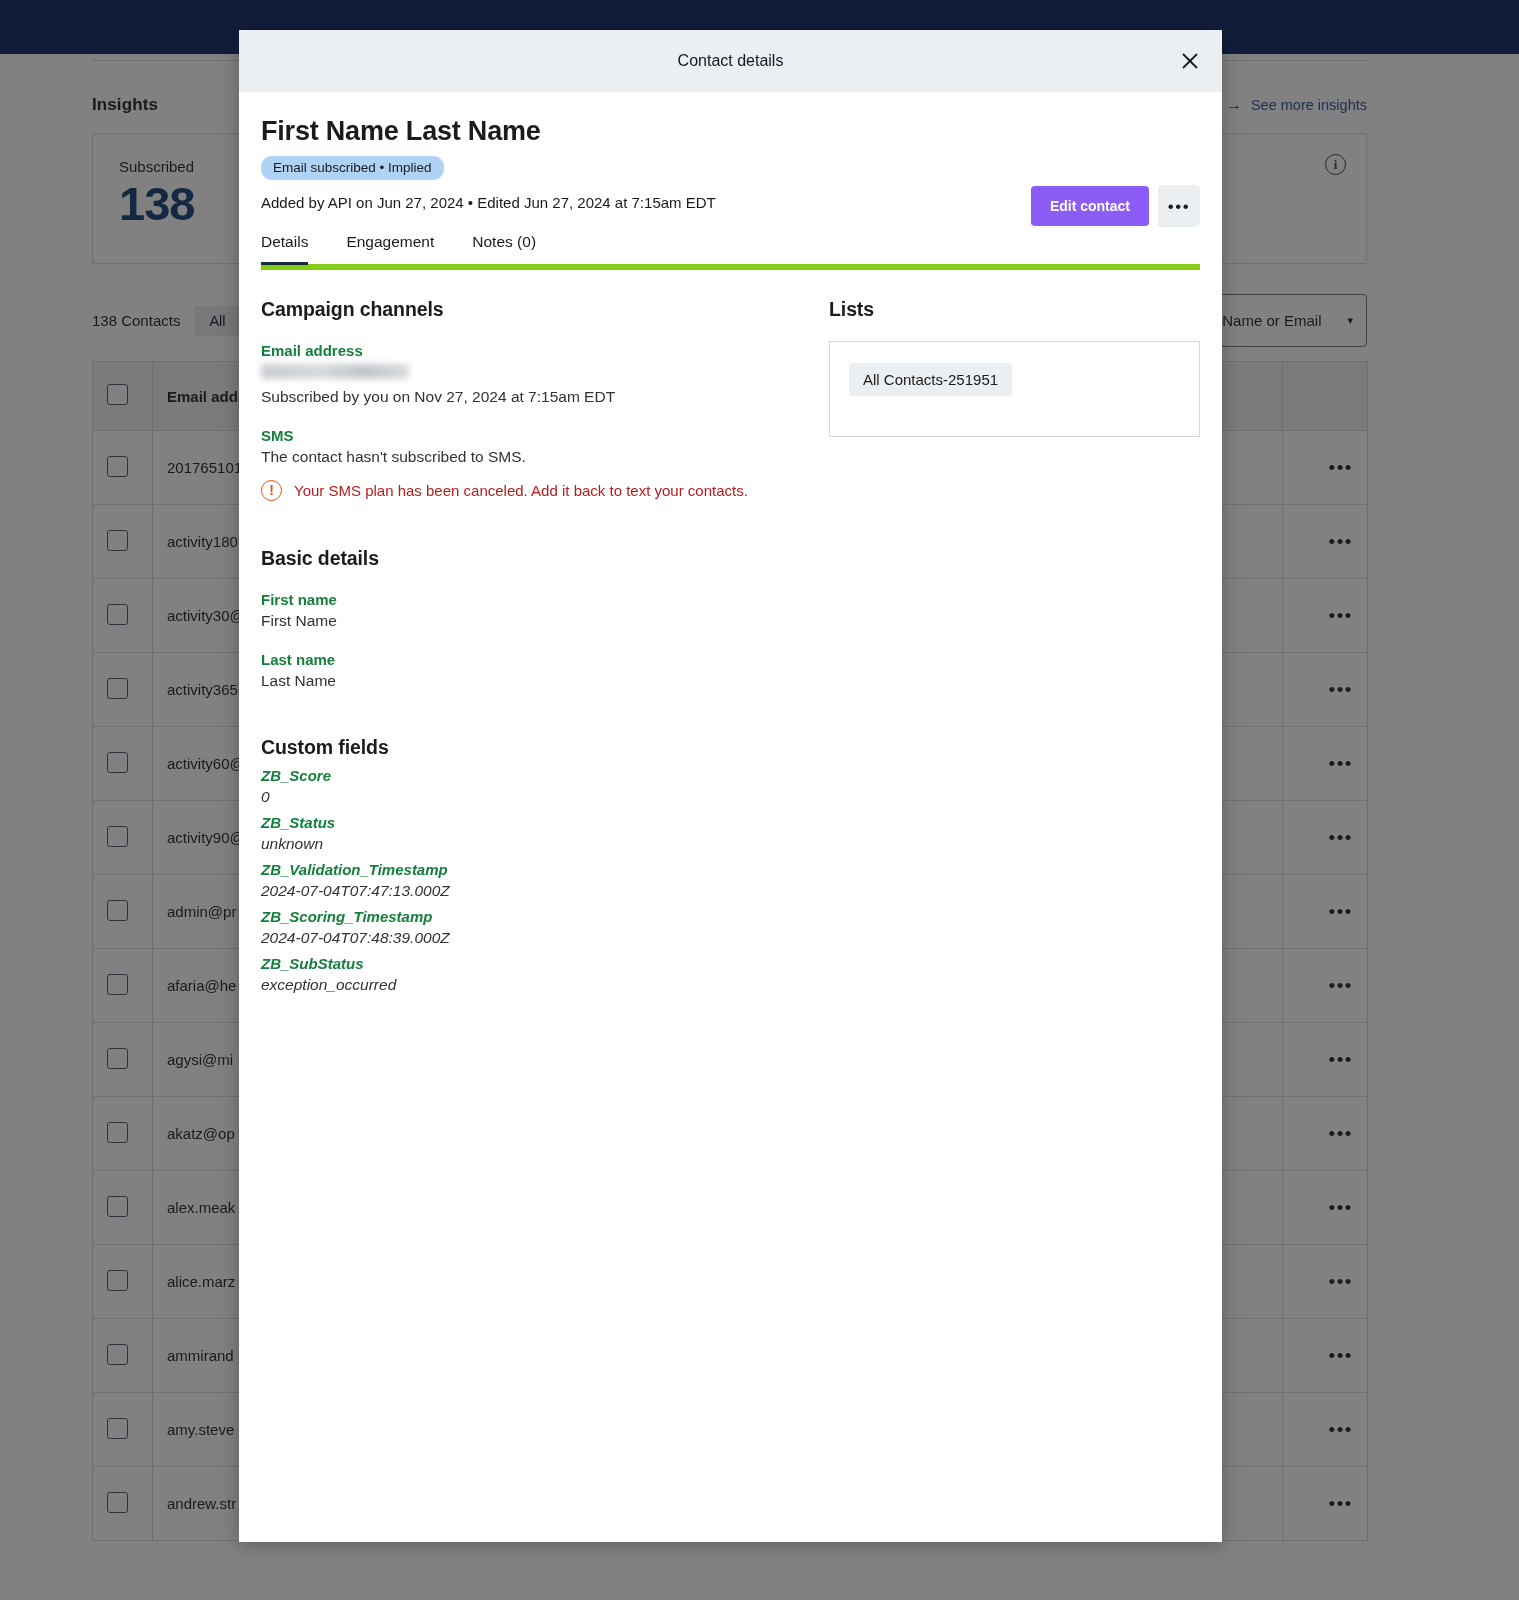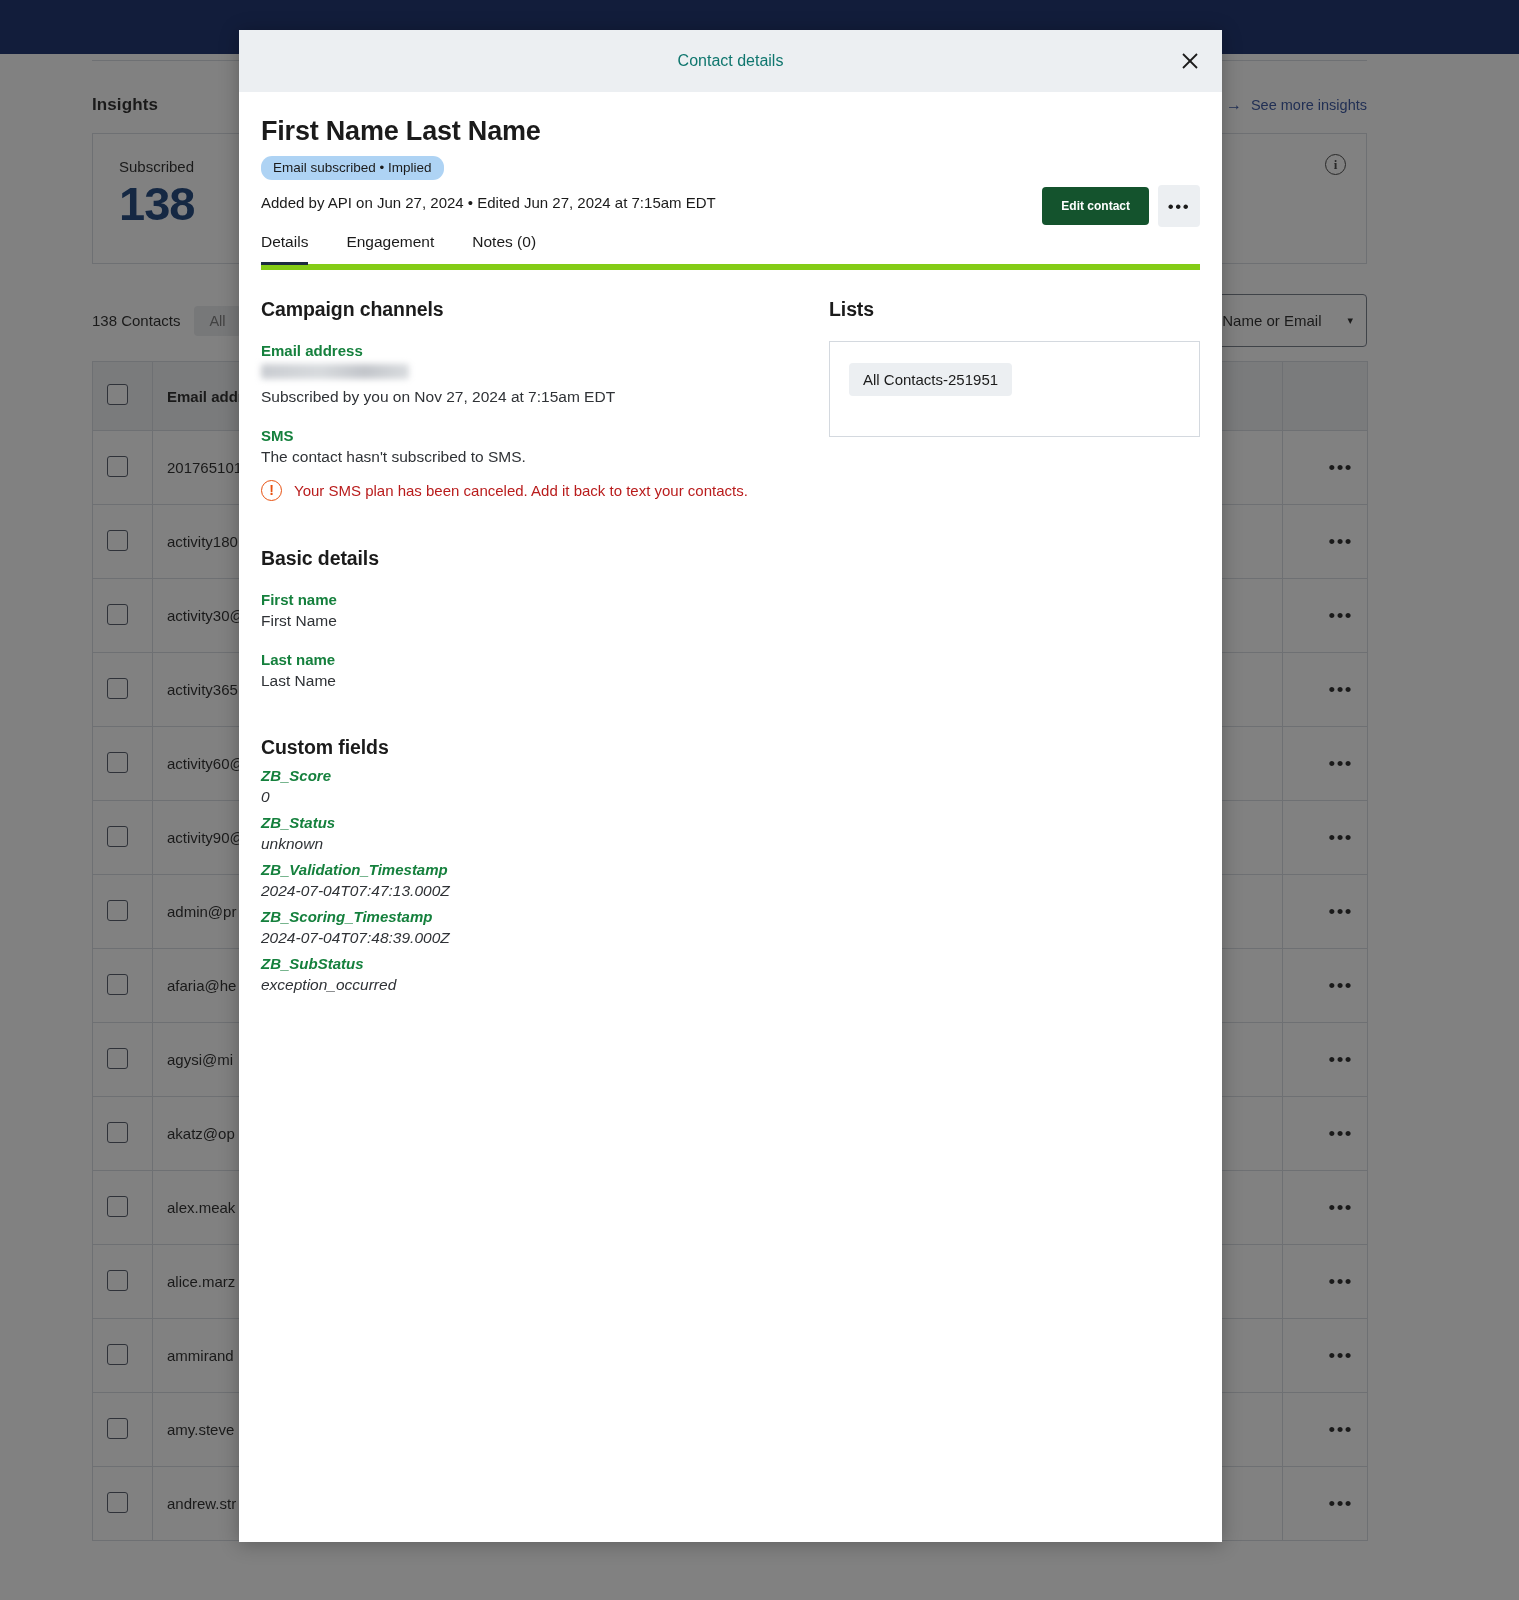--- a/index.html
+++ b/index.html
@@ -118,21 +118,21 @@
   .contacts-count {
     font-size: 15px;
     color: #1b1b1b;
     white-space: nowrap;
   }
   .chip {
     background: #e8eaed;
     border-radius: 4px;
     padding: 7px 15px;
     font-size: 14.5px;
-    color: #737373;
+    color: #0f172a;
     cursor: pointer;
     white-space: nowrap;
   }
   .toolbar-spacer { flex: 1; }
   .select-box {
     border: 1px solid #6e7582;
     border-radius: 4px;
     padding: 17px 13px;
     font-size: 15px;
     color: #1b1b1b;
@@ -218,21 +218,21 @@
     height: 62px;
     background: #eceff2;
     display: flex;
     align-items: center;
     justify-content: center;
     position: relative;
     flex: 0 0 auto;
   }
   .modal-title {
     font-size: 16px;
-    color: #0f766e;
+    color: #0f172a;
   }
   .modal-close {
     position: absolute;
     right: 17px;
     top: 50%;
     transform: translateY(-50%);
     width: 30px; height: 30px;
     display: flex; align-items: center; justify-content: center;
     cursor: pointer;
   }
@@ -271,25 +271,25 @@
   }
   .head-actions {
     position: absolute;
     right: 22px;
     top: 93px;
     display: flex;
     align-items: center;
     gap: 9px;
   }
   .btn-primary {
-    background: #14532d;
+    background: #8b5cf6;
     color: #fff;
     border: none;
     border-radius: 4px;
-    font-size: 12px;
+    font-size: 14px;
     font-weight: bold;
     padding: 12px 19px;
     cursor: pointer;
     font-family: "Liberation Sans", sans-serif;
   }
   .btn-ghost {
     background: #eceff2;
     border: none;
     border-radius: 4px;
     width: 42px; height: 42px;

